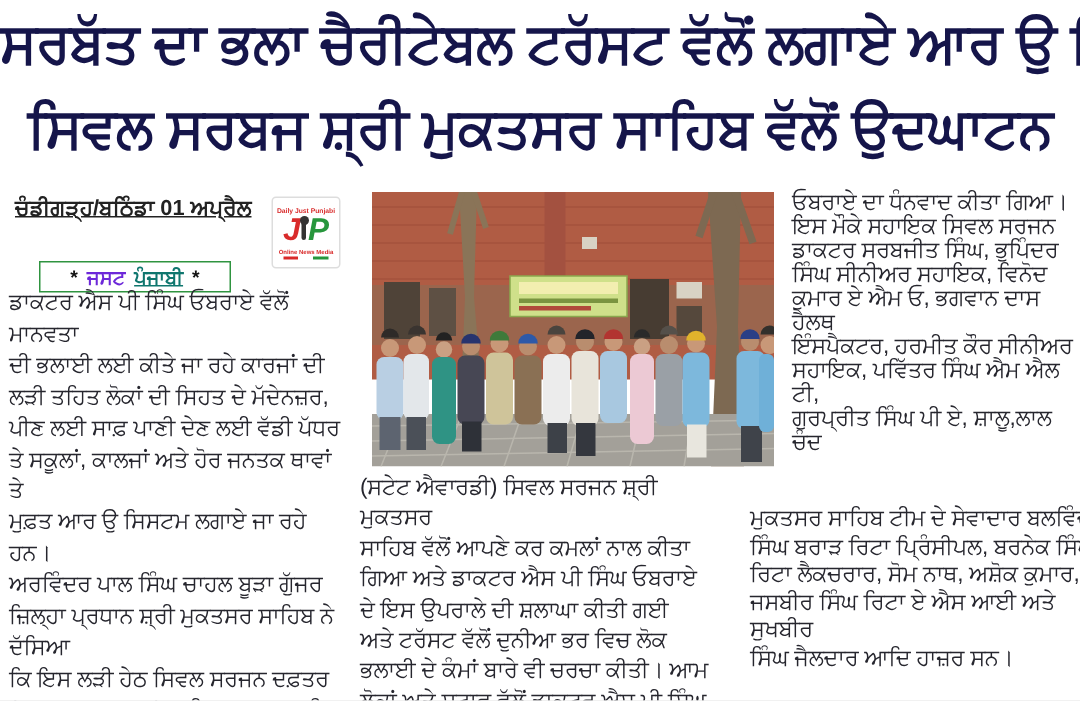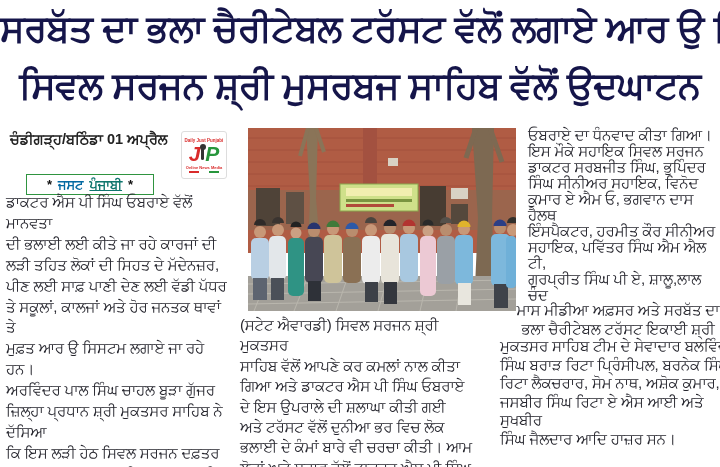--- a/index.html
+++ b/index.html
@@ -9,28 +9,28 @@
     color:#1c1c22;
   }
   
   .headline{position:absolute;left:0;top:0;width:720px;text-align:center;}
   .headline .h-line{
     font-weight:700;color:#15154a;letter-spacing:-0.5px;
     font-size:37px;line-height:57px;white-space:nowrap;
   }
   
   .dateline{position:absolute;left:10px;top:129px;width:175px;
-    font-size:14.5px;line-height:20px;font-weight:700;color:#222;}
+    font-size:14.5px;line-height:20px;font-weight:700;color:#222;text-decoration:underline;}
   .brandtag{
     position:absolute;left:26px;top:174px;width:126px;height:19px;
     border:1.5px solid #2f9440;display:flex;align-items:center;justify-content:center;
     gap:6px;font-size:13px;font-weight:700;background:#fff;
   }
   .brandtag .star{color:#111;}
-  .brandtag .w1{color:#0369a1;}
+  .brandtag .w1{color:#6d28d9;}
   .brandtag .w2{color:#0f766e;text-decoration:underline;}
   
   .logo{
     position:absolute;left:181px;top:131px;width:44px;height:46px;
     background:#ffffff;border:1px solid #ddd;border-radius:3px;
     display:flex;flex-direction:column;align-items:center;justify-content:center;
     overflow:hidden;
   }
   .logo .l-top{font-size:4.5px;font-weight:700;color:#d92b2b;white-space:nowrap;}
   .logo .l-mid{display:flex;align-items:center;line-height:20px;height:22px;}
@@ -54,21 +54,21 @@
   .photo{position:absolute;left:248px;top:128px;width:268px;height:183px;margin:0;}
   .photo svg{display:block;}
 </style>
 </head>
 <body>
 
 <div class="page">
 
   <header class="headline">
     <div class="h-line">ਸਰਬੱਤ ਦਾ ਭਲਾ ਚੈਰੀਟੇਬਲ ਟਰੱਸਟ ਵੱਲੋਂ ਲਗਾਏ ਆਰ ਉ ਸਿਸਟਮ ਦਾ</div>
-    <div class="h-line">ਸਿਵਲ ਸਰਜਨ ਸ਼੍ਰੀ ਮੁਸਰਬਜ ਸਾਹਿਬ ਵੱਲੋਂ ਉਦਘਾਟਨ</div>
+    <div class="h-line">ਸਿਵਲ ਸਰਬਜ ਸ਼੍ਰੀ ਮੁਕਤਸਰ ਸਾਹਿਬ ਵੱਲੋਂ ਉਦਘਾਟਨ</div>
   </header>
 
   <div class="dateline">
     <div>ਚੰਡੀਗੜ੍ਹ/ਬਠਿੰਡਾ 01 ਅਪ੍ਰੈਲ</div>
   </div>
 
   <div class="brandtag">
     <span class="star">*</span>
     <span class="w1">ਜਸਟ</span>
     <span class="w2">ਪੰਜਾਬੀ</span>
@@ -219,21 +219,19 @@
 ਭਲਾਈ ਦੇ ਕੰਮਾਂ ਬਾਰੇ ਵੀ ਚਰਚਾ ਕੀਤੀ। ਆਮ
 ਲੋਕਾਂ ਅਤੇ ਸਟਾਫ ਵੱਲੋਂ ਡਾਕਟਰ ਐਸ ਪੀ ਸਿੰਘ</div>
   <div class="col col-rtop">ਓਬਰਾਏ ਦਾ ਧੰਨਵਾਦ ਕੀਤਾ ਗਿਆ।
 ਇਸ ਮੌਕੇ ਸਹਾਇਕ ਸਿਵਲ ਸਰਜਨ
 ਡਾਕਟਰ ਸਰਬਜੀਤ ਸਿੰਘ, ਭੁਪਿੰਦਰ
 ਸਿੰਘ ਸੀਨੀਅਰ ਸਹਾਇਕ, ਵਿਨੋਦ
 ਕੁਮਾਰ ਏ ਐਮ ਓ, ਭਗਵਾਨ ਦਾਸ ਹੈਲਥ
 ਇੰਸਪੈਕਟਰ, ਹਰਮੀਤ ਕੌਰ ਸੀਨੀਅਰ
 ਸਹਾਇਕ, ਪਵਿੱਤਰ ਸਿੰਘ ਐਮ ਐਲ ਟੀ,
 ਗੁਰਪ੍ਰੀਤ ਸਿੰਘ ਪੀ ਏ, ਸ਼ਾਲੂ,ਲਾਲ ਚੰਦ</div>
-  <div class="col col-rmid">ਮਾਸ ਮੀਡੀਆ ਅਫ਼ਸਰ ਅਤੇ ਸਰਬੱਤ ਦਾ
-ਭਲਾ ਚੈਰੀਟੇਬਲ ਟਰੱਸਟ ਇਕਾਈ ਸ਼੍ਰੀ</div>
   <div class="col col-rbot">ਮੁਕਤਸਰ ਸਾਹਿਬ ਟੀਮ ਦੇ ਸੇਵਾਦਾਰ ਬਲਵਿੰਦਰ
 ਸਿੰਘ ਬਰਾੜ ਰਿਟਾ ਪ੍ਰਿੰਸੀਪਲ, ਬਰਨੇਕ ਸਿੰਘ
 ਰਿਟਾ ਲੈਕਚਰਾਰ, ਸੋਮ ਨਾਥ, ਅਸ਼ੋਕ ਕੁਮਾਰ,
 ਜਸਬੀਰ ਸਿੰਘ ਰਿਟਾ ਏ ਐਸ ਆਈ ਅਤੇ ਸੁਖਬੀਰ
 ਸਿੰਘ ਜੈਲਦਾਰ ਆਦਿ ਹਾਜ਼ਰ ਸਨ।</div>
 
 </div>
 
 </body></html>

